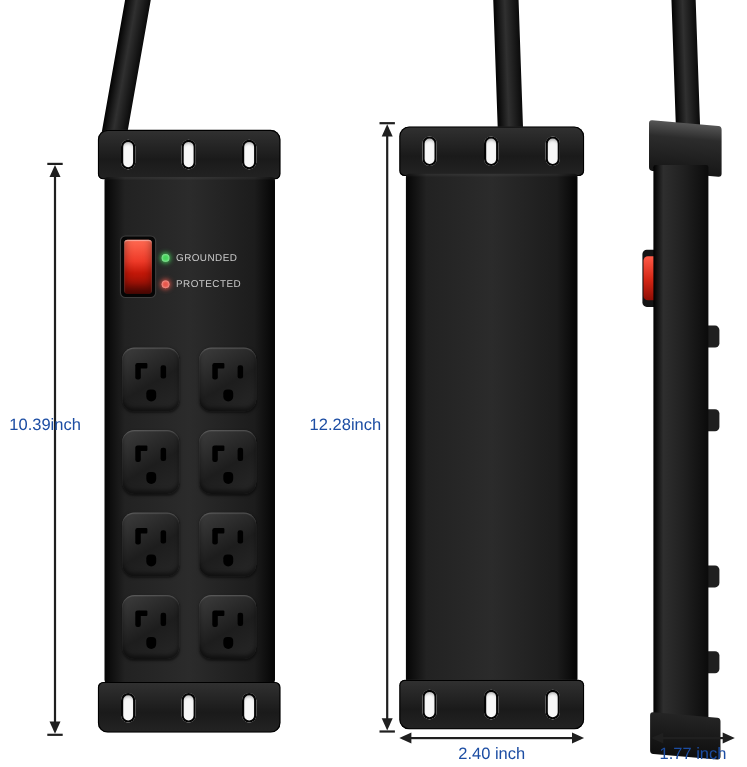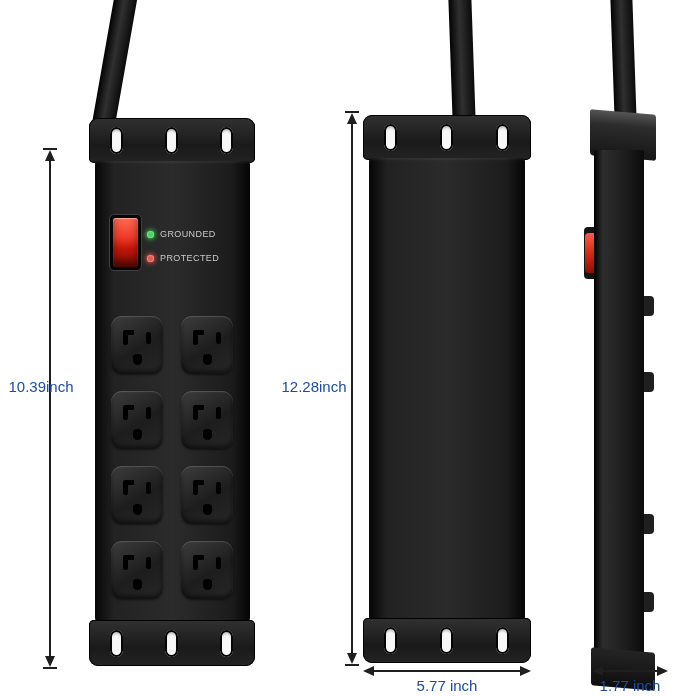--- a/index.html
+++ b/index.html
@@ -160,21 +160,21 @@
     <i class="ah-dn"></i>
     <i class="tick b"></i>
   </div>
   <div class="dim-label" style="left:264px;top:378px;width:80px;margin-left:10px;">12.28inch</div>
 
   <div class="harrow" style="left:363px;top:664px;width:168px;">
     <i class="ah-l"></i>
     <i class="ln"></i>
     <i class="ah-r"></i>
   </div>
-  <div class="dim-label" style="left:390px;top:677px;width:114px;">5.77 inch</div>
+  <div class="dim-label" style="left:390px;top:677px;width:114px;">2.40 inch</div>
 </div>
 
 <div class="view">
   <div class="cord" style="left:610px;top:-12px;width:22px;height:132px;transform:rotate(-2deg);transform-origin:top center;"></div>
 
   <div class="flange-top" style="left:590px;top:112px;width:66px;height:46px;"></div>
 
   <i class="tab" style="position:absolute;display:block;top:296px;"></i>
   <i class="tab" style="position:absolute;display:block;top:372px;"></i>
   <i class="tab" style="position:absolute;display:block;top:514px;"></i>

